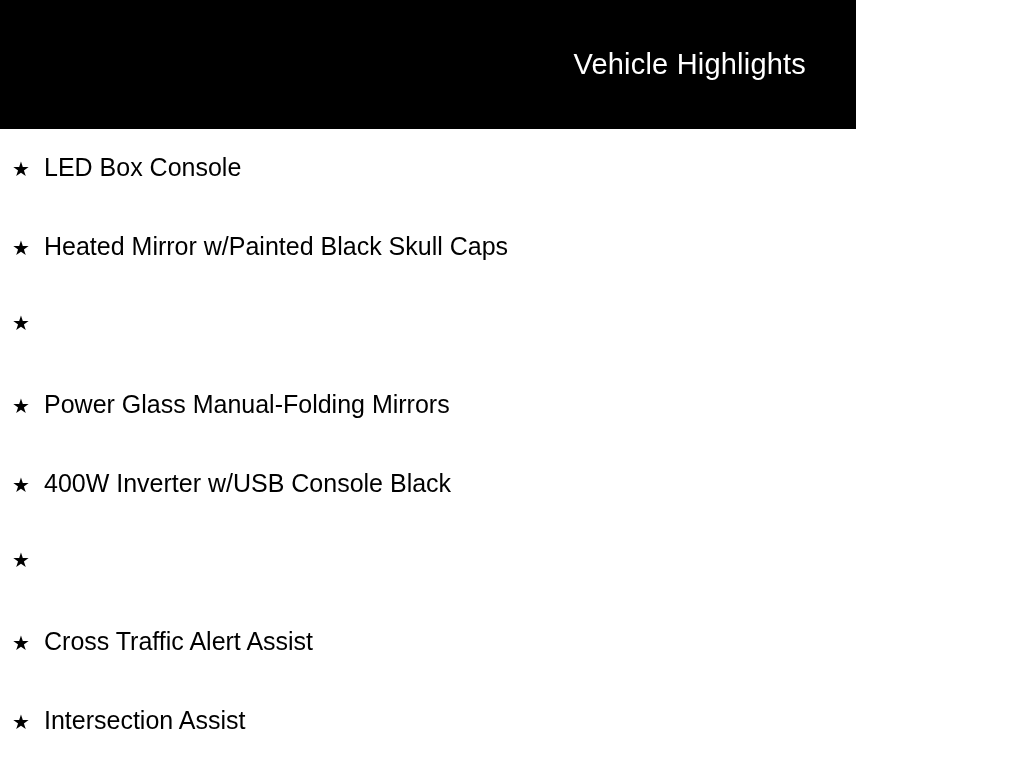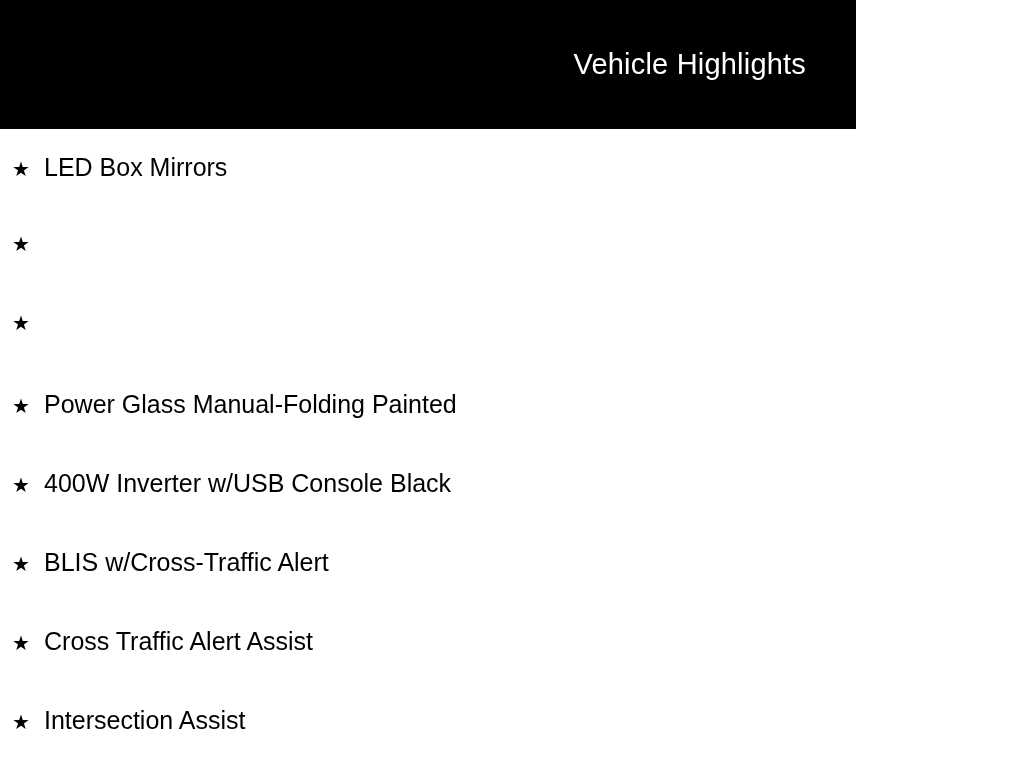--- a/index.html
+++ b/index.html
@@ -73,44 +73,44 @@
 <div class="page">
 
   <div class="header-bar">
     <div class="header-title">Vehicle Highlights</div>
   </div>
 
   <ul class="highlights-list">
 
     <li class="highlight-item">
       <span class="star-icon">★</span>
-      <span class="highlight-label">LED Box Mirrors</span>
+      <span class="highlight-label">LED Box Console</span>
+    </li>
+
+    <li class="highlight-item">
+      <span class="star-icon">★</span>
+      <span class="highlight-label">Heated Mirror w/Painted Black Skull Caps</span>
     </li>
 
     <li class="highlight-item">
       <span class="star-icon">★</span>
     </li>
 
     <li class="highlight-item">
       <span class="star-icon">★</span>
-    </li>
-
-    <li class="highlight-item">
-      <span class="star-icon">★</span>
-      <span class="highlight-label">Power Glass Manual-Folding Painted</span>
+      <span class="highlight-label">Power Glass Manual-Folding Mirrors</span>
     </li>
 
     <li class="highlight-item">
       <span class="star-icon">★</span>
       <span class="highlight-label">400W Inverter w/USB Console Black</span>
     </li>
 
     <li class="highlight-item">
       <span class="star-icon">★</span>
-      <span class="highlight-label">BLIS w/Cross-Traffic Alert</span>
     </li>
 
     <li class="highlight-item">
       <span class="star-icon">★</span>
       <span class="highlight-label">Cross Traffic Alert Assist</span>
     </li>
 
     <li class="highlight-item">
       <span class="star-icon">★</span>
       <span class="highlight-label">Intersection Assist</span>

